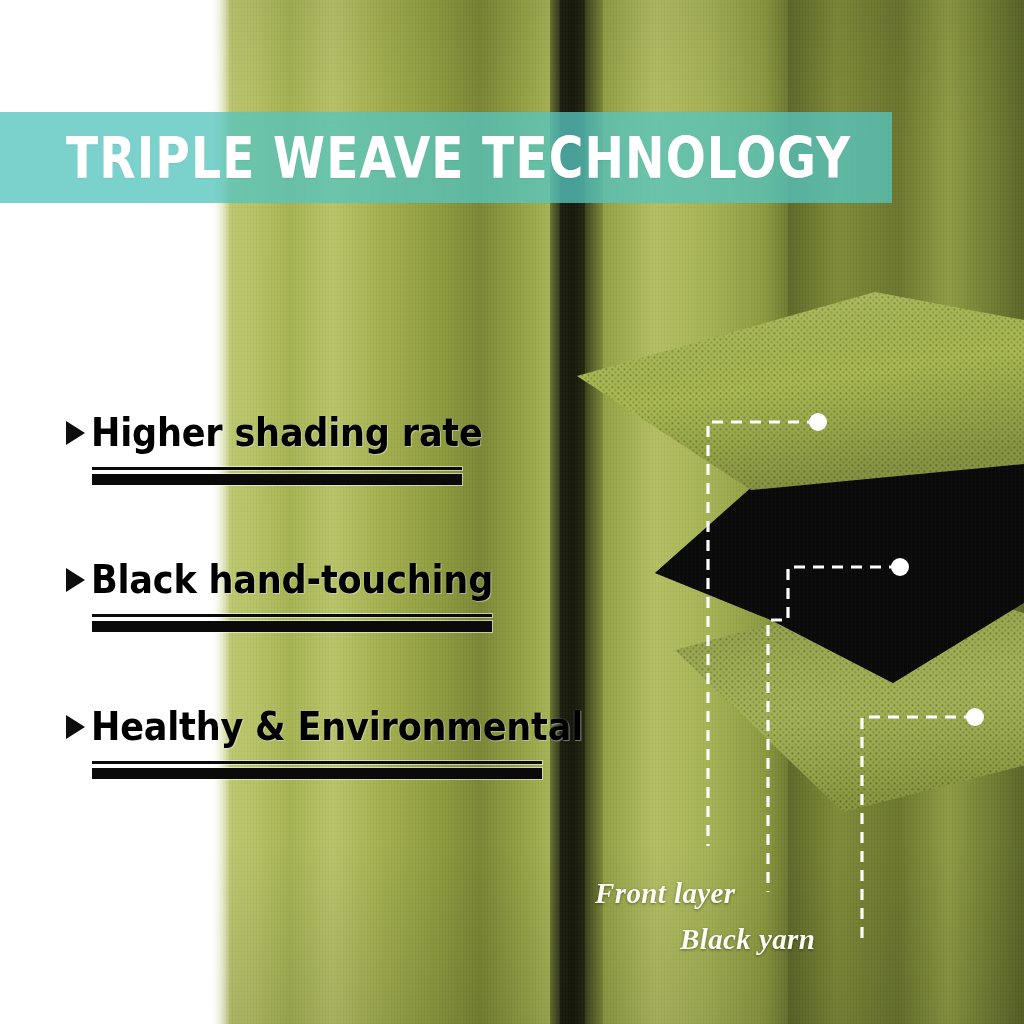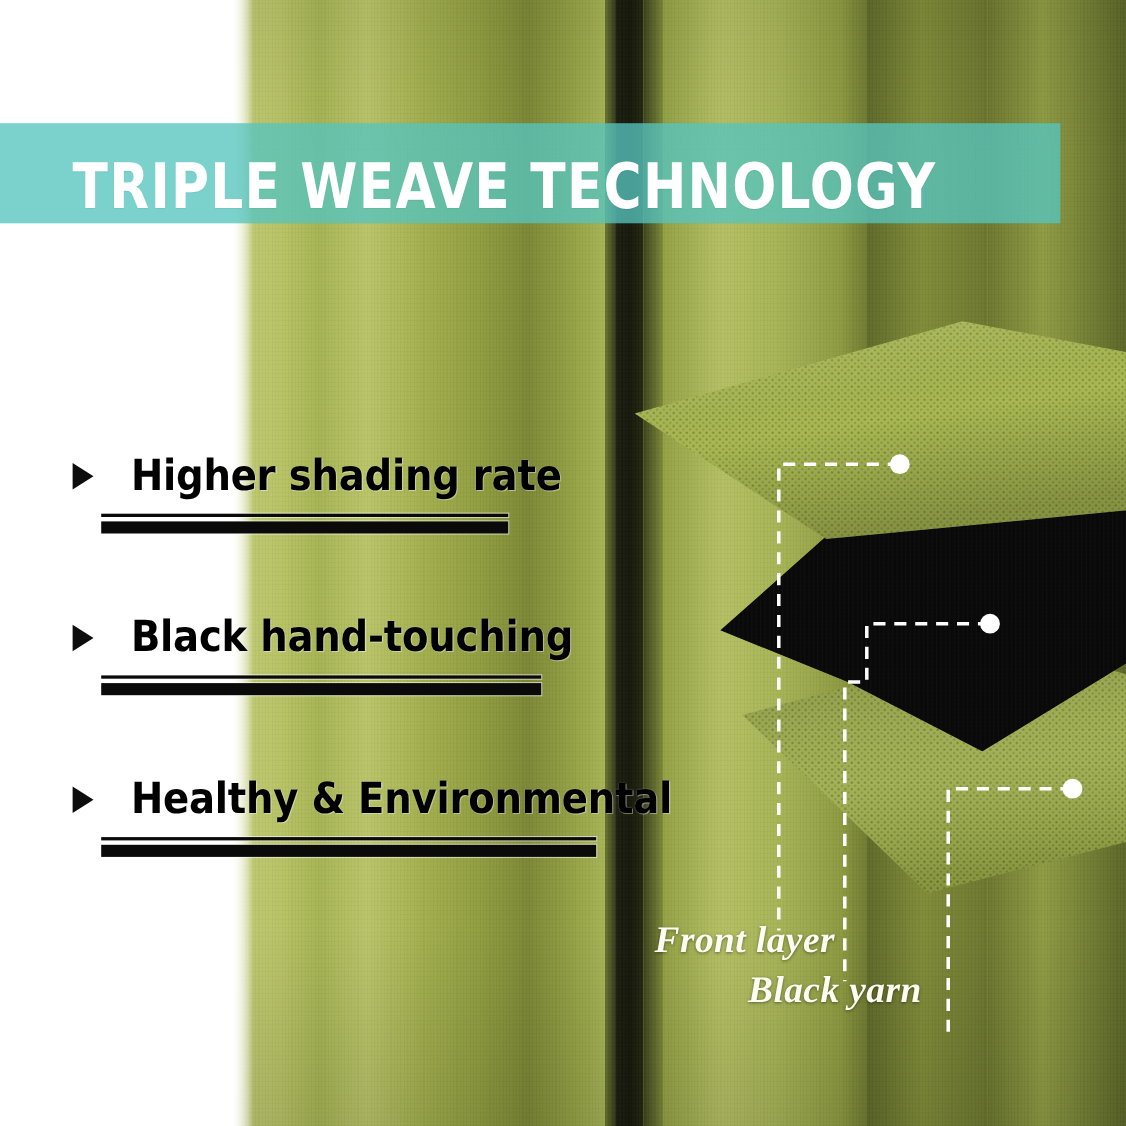--- a/index.html
+++ b/index.html
@@ -53,24 +53,24 @@
     background:#ffffff; z-index:8;
   }
   .white-panel-soft{
     position:absolute; top:0; left:196px; width:34px; height:100%;
     background:linear-gradient(to right,#ffffff 0%,rgba(255,255,255,.92) 45%,rgba(255,255,255,0) 100%);
     z-index:8; pointer-events:none;
   }
 
   
   .banner{
-    position:absolute; left:0; top:112px; width:964px; height:91px;
+    position:absolute; left:0; top:112px; width:892px; height:91px;
     background:rgba(86,196,190,0.78);
     z-index:20;
-    display:flex; align-items:flex-end;
+    display:flex; align-items:center;
   }
   .banner-title{
     color:#ffffff;
     font-family:"Liberation Sans Narrow","DejaVu Sans Condensed","Liberation Sans",sans-serif;
     font-weight:700;
     font-size:57px;
     letter-spacing:1.2px;
     transform:scaleX(.92);
     transform-origin:left center;
     margin-left:66px;
@@ -95,21 +95,20 @@
   .feature-label{
     color:#000000;
     font-family:"Liberation Sans Narrow","DejaVu Sans Condensed","Liberation Sans",sans-serif;
     font-weight:700;
     font-size:39px;
     letter-spacing:-0.2px;
     white-space:nowrap;
     text-shadow:
       0 0 1px rgba(255,255,255,.55),
       1px 1px 0 rgba(255,255,255,.35);
-    margin-left: 28px;
   }
   .rule{ position:relative; margin-top:12px; margin-left:92px; }
   .rule .thin{
     height:3px; background:#0a0a0a;
     box-shadow:0 0 0 1px rgba(255,255,255,.55);
   }
   .rule .thick{
     height:11px; background:#0a0a0a; margin-top:4px;
     box-shadow:0 0 0 1px rgba(255,255,255,.55);
   }
@@ -127,24 +126,25 @@
   .leaders{
     position:absolute; inset:0; z-index:40; pointer-events:none;
   }
   .leaders svg{ width:1024px; height:1024px; }
 
   .dlabel{
     position:absolute; z-index:45;
     color:#fdfdf3;
     font-family:"Liberation Serif","DejaVu Serif",serif;
     font-weight:700; font-style:italic;
-    font-size:34px;
+    font-size:29px;
     letter-spacing:.4px;
     white-space:nowrap;
     text-shadow:0 1px 3px rgba(0,0,0,.45);
+    margin-top:41px;
   }
   #lbl-front{ left:595px; top:836px; }
   #lbl-black{ left:680px; top:882px; }
   #lbl-back { left:762px; top:928px; }
 </style>
 </head>
 <body>
 
 <div id="stage">
 

